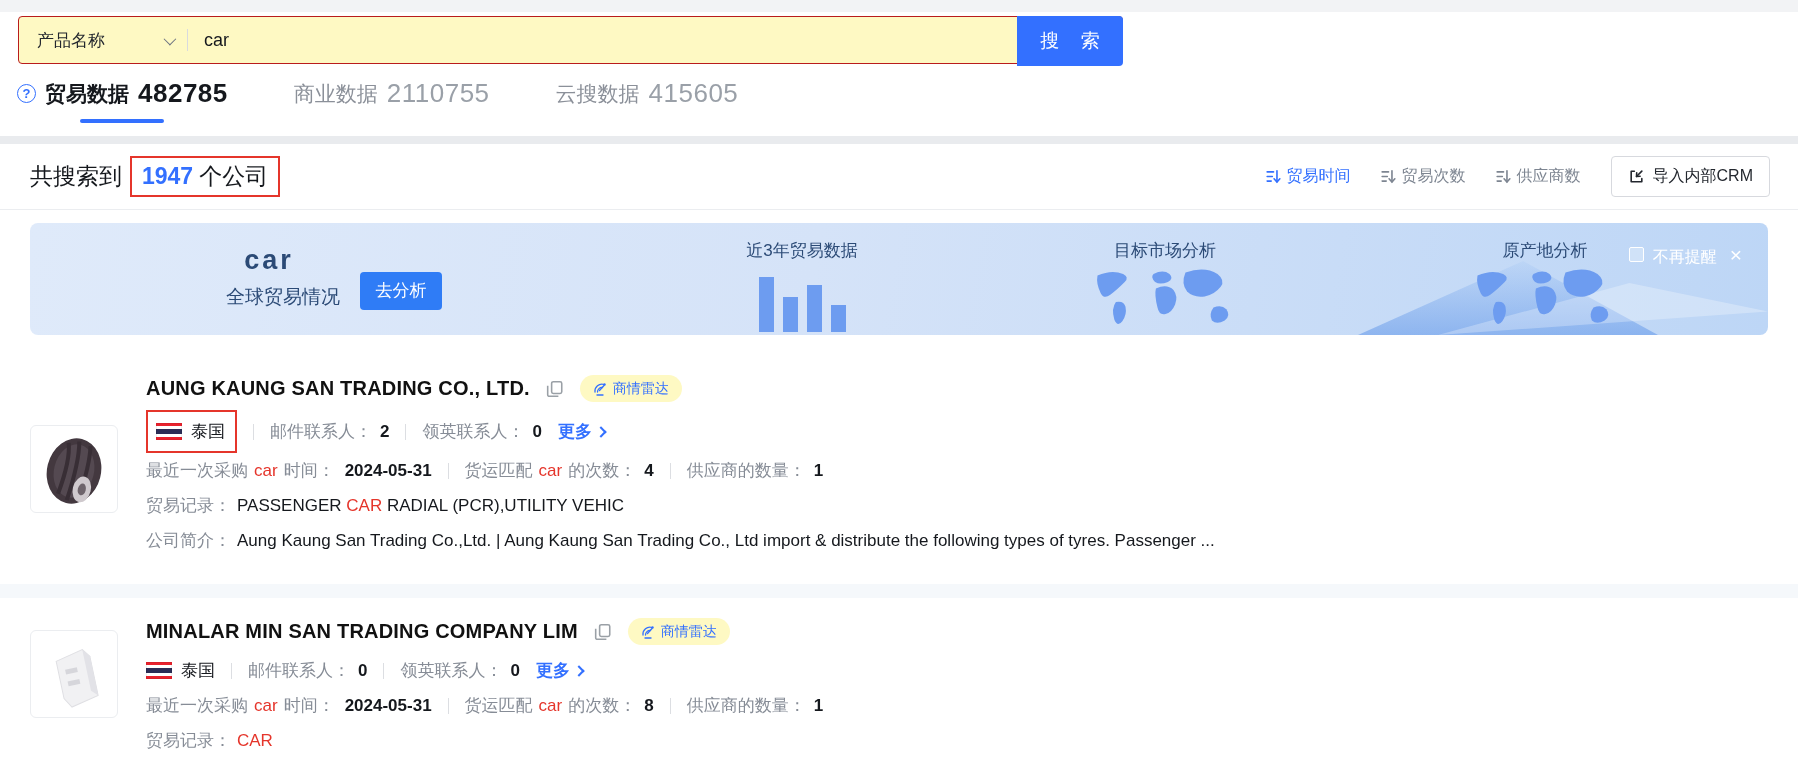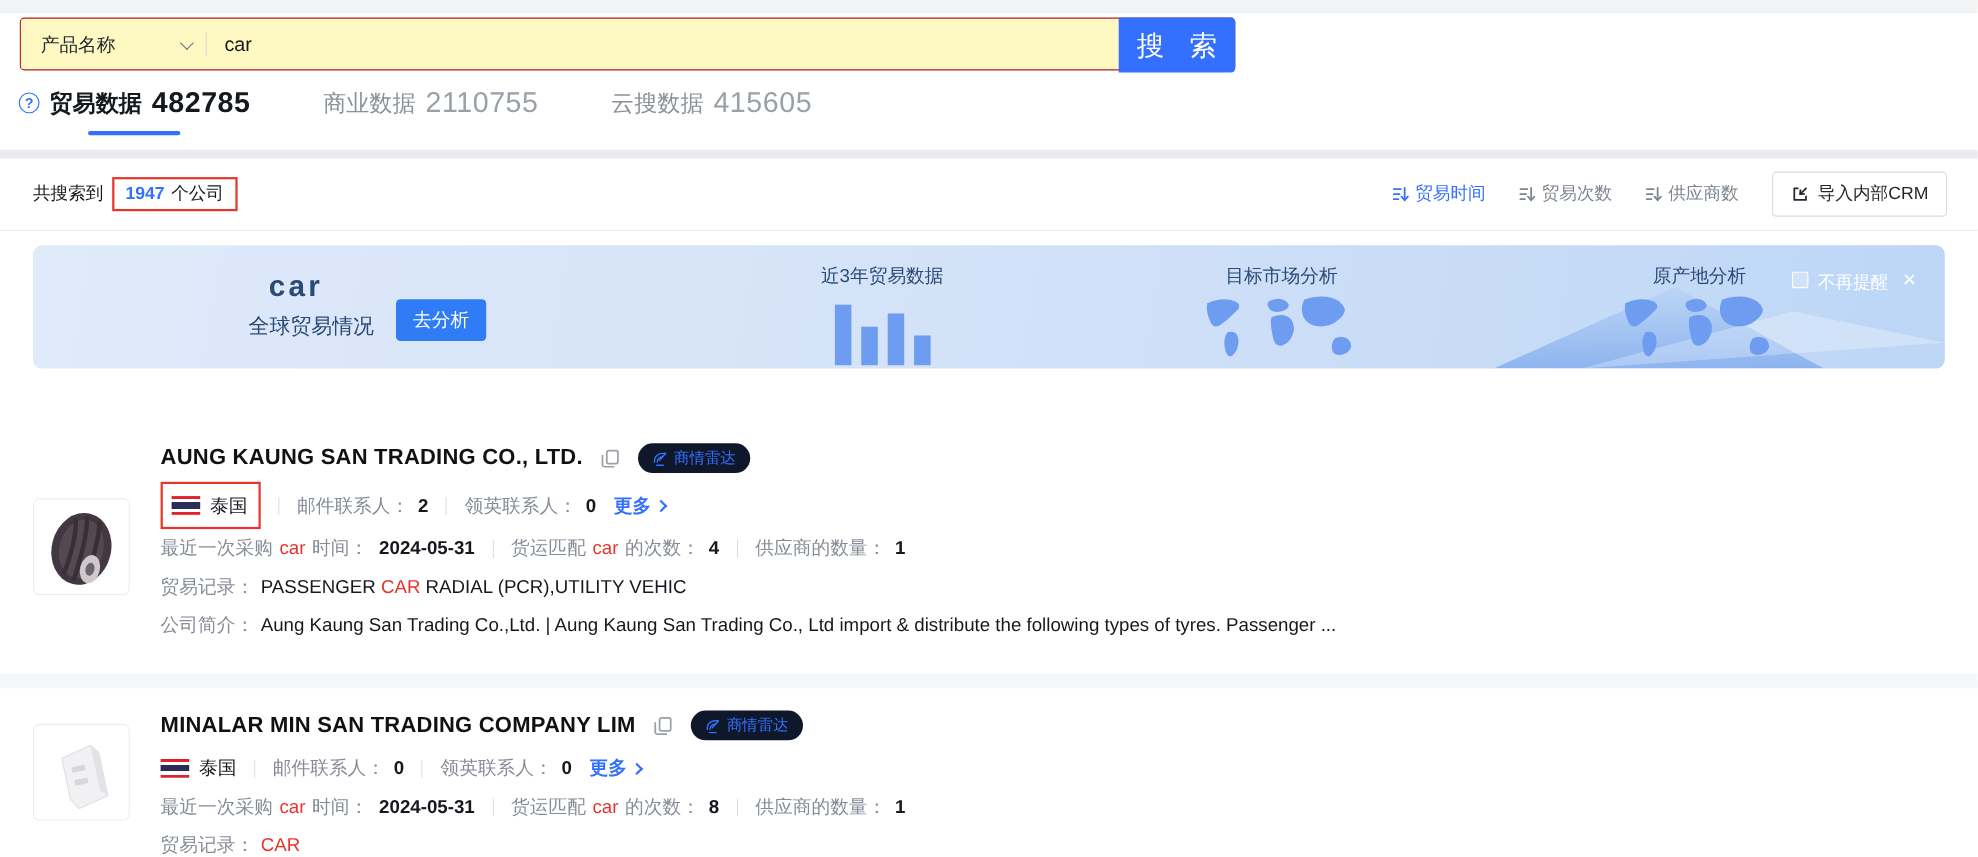--- a/index.html
+++ b/index.html
@@ -12,41 +12,41 @@
   .search-box { display:flex; align-items:stretch; width:1105px; height:48px;
     border:1px solid #b91c1c; border-radius:4px; background:#fef9c3; }
   .search-cat { display:flex; align-items:center; justify-content:space-between;
     width:168px; padding:0 14px 0 18px; font-size:17px; color:#23272e; cursor:pointer; }
   .chev-down { width:9px; height:9px; border-right:1.8px solid #6b7280; border-bottom:1.8px solid #6b7280;
     transform:rotate(45deg) translateY(-2px); }
   .search-divider { width:1px; height:22px; background:#d8dade; align-self:center; }
   .search-input { flex:1; border:none; outline:none; font-size:18px; color:#15181d;
     padding:0 16px; font-family:inherit; background:transparent; }
   .search-btn { width:106px; height:50px; margin:-1px -1px 0 0; background:#3370ff; color:#fff;
-    border:none; border-radius:0 4px 4px 0; font-size:25px; letter-spacing:8px; padding-left:8px;
+    border:none; border-radius:0 4px 4px 0; font-size:19px; letter-spacing:8px; padding-left:8px;
     cursor:pointer; font-family:inherit; }
 
   
   .tabs-row { display:flex; align-items:flex-start; gap:66px; margin-top:14px; padding-left:17px; height:58px; }
   .tab { display:flex; flex-direction:column; align-items:center; cursor:pointer; }
   .tab-main { display:flex; align-items:center; gap:9px; }
   .q-icon { width:19px; height:19px; border:1.6px solid #3370ff; border-radius:50%;
     color:#3370ff; font-size:13px; line-height:17px; text-align:center; font-weight:700; }
   .tab-label { font-size:21px; font-weight:700; color:#15181d; }
   .tab-count { font-size:26px; font-weight:700; color:#15181d; letter-spacing:.5px; }
   .tab.inactive .tab-label { color:#8b9099; font-weight:400; }
   .tab.inactive .tab-count { color:#9aa0a8; font-weight:400; }
   .tab-underline { width:84px; height:4px; border-radius:2px; background:#3370ff; margin-top:10px; }
 
   .section-gap { height:8px; background:#e9ebee; }
 
   
   .results-header { display:flex; align-items:center; justify-content:space-between;
     padding:12px 28px 12px 30px; border-bottom:1px solid #ebedf0; }
-  .rh-left { display:flex; align-items:center; font-size:16px; color:#15181d; }
+  .rh-left { display:flex; align-items:center; font-size:23px; color:#15181d; }
   .red-box { display:inline-flex; align-items:center; border:2px solid #e5352b;
     padding:3px 10px; margin-left:8px; }
   .count-blue { color:#3370ff; font-weight:600; margin-right:6px; }
   .rh-right { display:flex; align-items:center; gap:30px; }
   .sort-item { display:flex; align-items:center; gap:6px; font-size:16px; color:#7d8591; cursor:pointer; }
   .sort-item.active { color:#3370ff; }
   .crm-btn { display:flex; align-items:center; gap:8px; border:1px solid #d7d9de; border-radius:4px;
     background:#fff; padding:9px 16px; font-size:16px; color:#23272e; cursor:pointer; font-family:inherit; }
 
   
@@ -72,33 +72,33 @@
     background:rgba(255,255,255,.25); cursor:pointer; }
   .dismiss-close { font-size:21px; line-height:16px; cursor:pointer; margin-left:4px; }
   .tri1 { position:absolute; right:110px; bottom:0; width:300px; height:74px;
     background:linear-gradient(to top,rgba(96,150,233,.55),rgba(150,190,242,.15));
     clip-path:polygon(0 100%,55% 0,100% 100%); }
   .tri2 { position:absolute; right:0; bottom:0; width:330px; height:52px;
     background:rgba(255,255,255,.28); clip-path:polygon(0 100%,58% 0,100% 55%); }
 
   
   .company-card { display:flex; padding:0 30px; background:#fff; }
-  .card-1 { padding-top:68px; padding-bottom:26px; }
+  .card-1 { padding-top:40px; padding-bottom:26px; }
   .card-2 { padding-top:20px; }
   .thumb-col { width:88px; margin-right:28px; flex:none; }
   .thumb { width:88px; height:88px; border:1px solid #ebedf0; border-radius:6px; background:#fff;
     display:flex; align-items:center; justify-content:center; overflow:hidden; }
   .card-1 .thumb { margin-top:50px; }
   .card-2 .thumb { margin-top:12px; }
   .content-col { flex:1; min-width:0; }
   .title-row { display:flex; align-items:center; gap:16px; margin-bottom:8px; }
   .company-name { font-size:20px; font-weight:700; color:#111; letter-spacing:.2px; }
   .copy-icon { cursor:pointer; display:flex; }
   .radar-badge { display:inline-flex; align-items:center; gap:6px; height:27px; padding:0 13px;
-    background:#0f172a; border-radius:14px; color:#3370ff; font-size:14px; cursor:pointer; }
+    background:#fef9c3; border-radius:14px; color:#3370ff; font-size:14px; cursor:pointer; }
   .meta-row { display:flex; align-items:center; font-size:17px; line-height:35px; color:#15181d; }
   .gray { color:#868c96; }
   .red { color:#e5352b; }
   .num { font-weight:600; margin-left:8px; }
   .vdiv { width:1px; height:16px; background:#dcdee2; margin:0 16px; }
   .flag-box { display:inline-flex; align-items:center; gap:9px; border:2px solid #e5352b; padding:2px 10px 2px 8px; }
   .flag-plain { display:inline-flex; align-items:center; gap:9px; }
   .thai-flag { width:26px; height:17px; flex:none;
     background:linear-gradient(180deg,#e8222d 0 16.6%,#fff 16.6% 33.3%,#2b2d56 33.3% 66.6%,#fff 66.6% 83.3%,#e8222d 83.3% 100%);
     box-shadow:inset 0 0 0 1px rgba(0,0,0,.06); }

